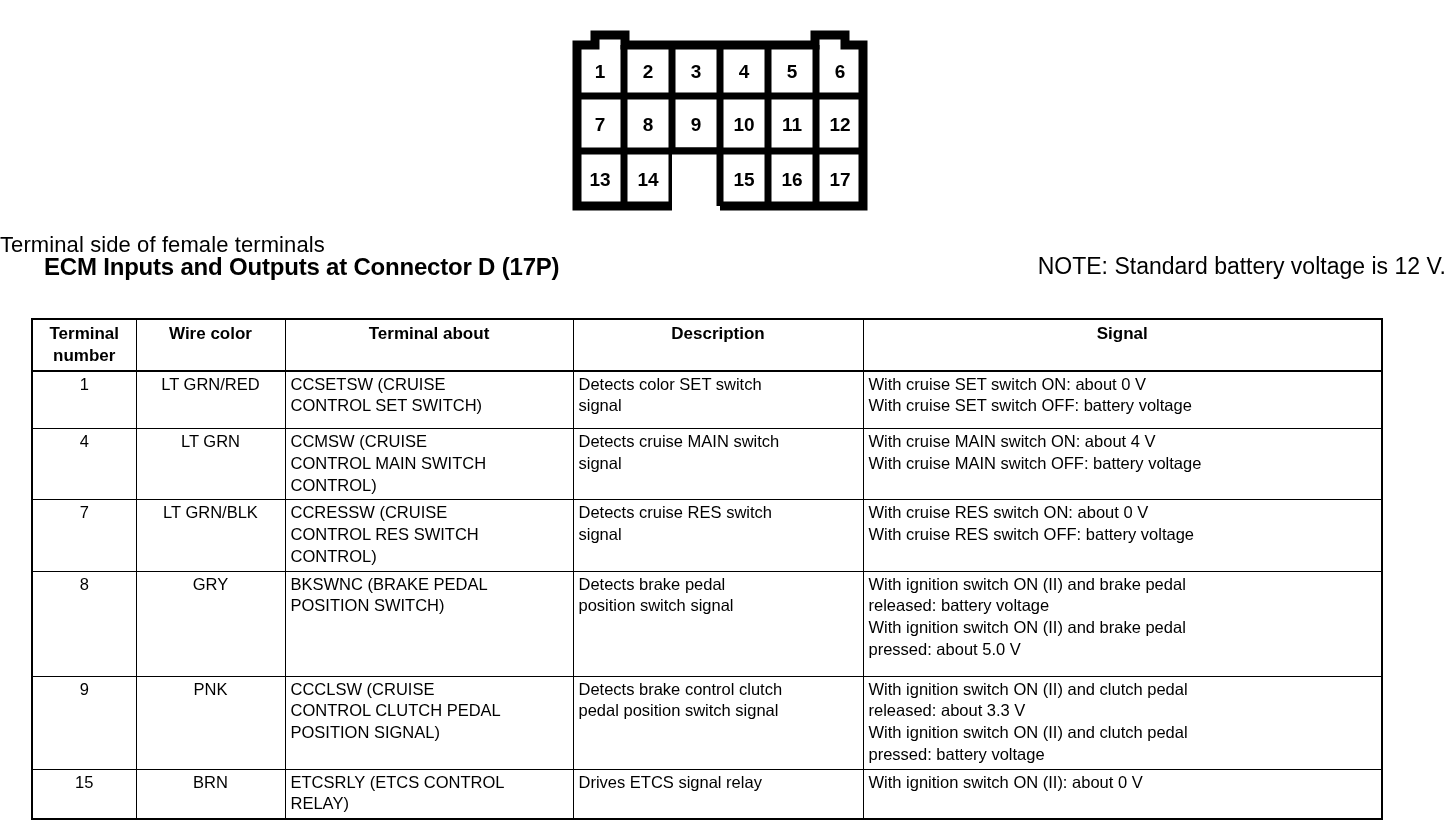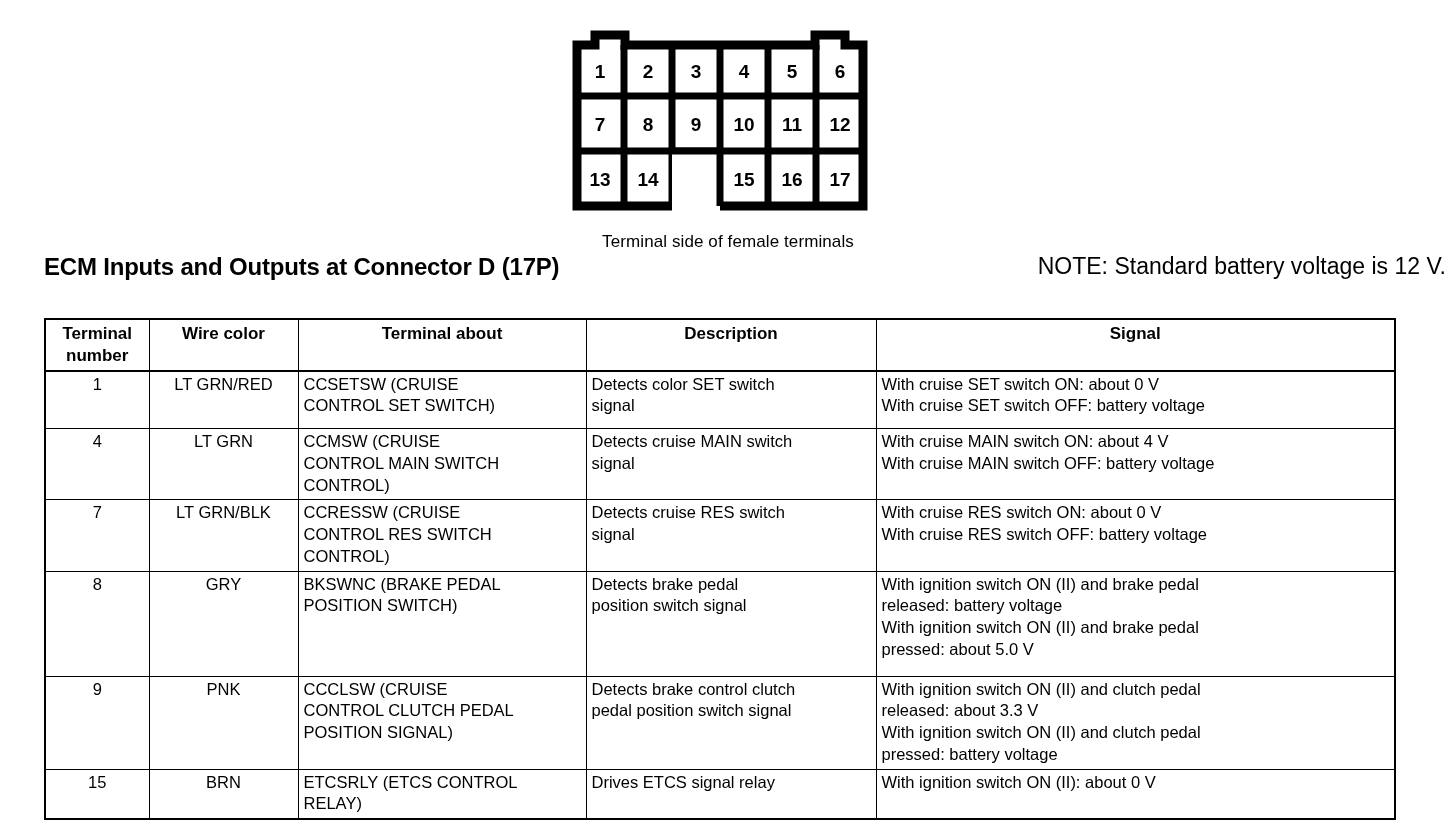--- a/index.html
+++ b/index.html
@@ -29,22 +29,21 @@
     fill: #000;
     text-anchor: middle;
     dominant-baseline: central;
   }
 
   #diagram-caption {
     position: absolute;
     top: 232px;
     left: 0;
     width: 1456px;
-    text-align: center;
-    font-size: 17px;
+    font-size: 22px;
     letter-spacing: .1px;
   }
 
   
   #title-row {
     position: relative;
     width: 1456px;
     height: 42px;
     margin-top: 31px;
   }
@@ -62,21 +61,21 @@
     right: 10px;
     top: 0;
     font-size: 23px;
     font-weight: normal;
     white-space: nowrap;
   }
 
   
   #pinout-table {
     position: absolute;
-    left: 44px;
+    left: 31px;
     top: 318px;
     width: 1350px;
     border-collapse: collapse;
     table-layout: fixed;
     border: 2.5px solid #000;
   }
   #pinout-table td, #pinout-table th {
     border: 1px solid #000;
     vertical-align: top;
     font-size: 16.5px;

